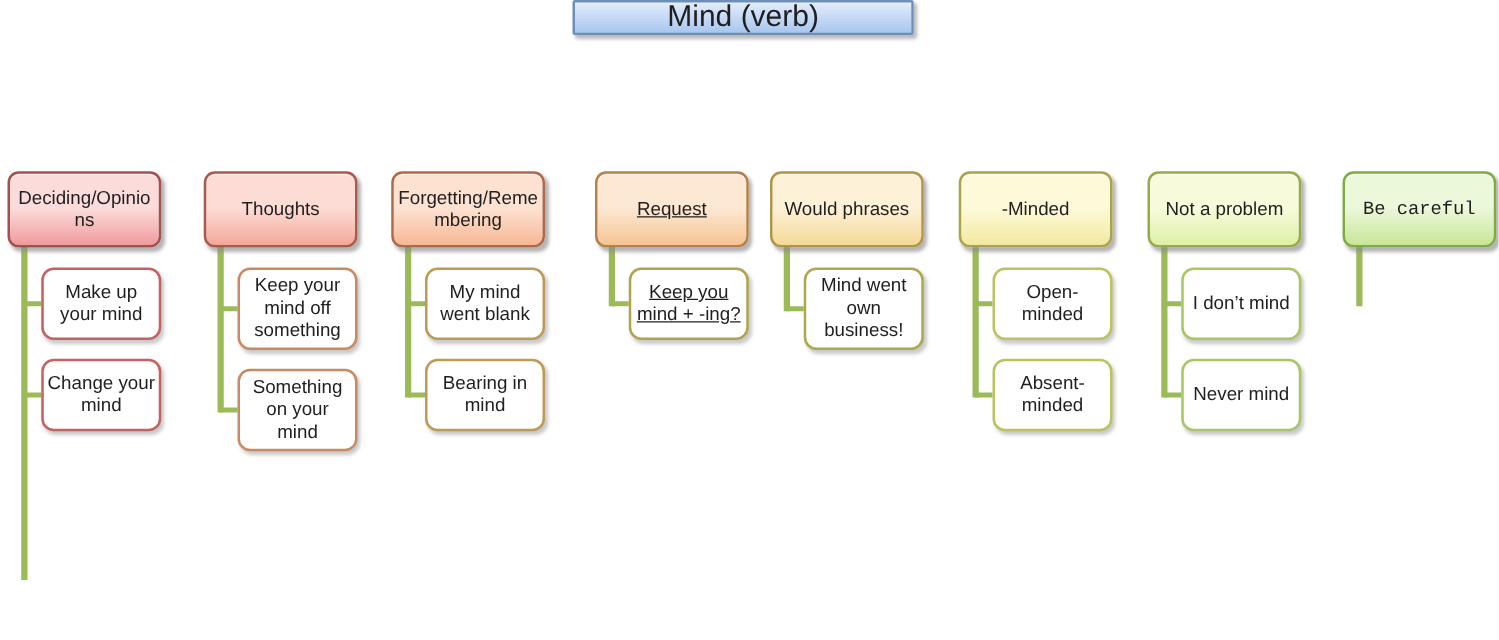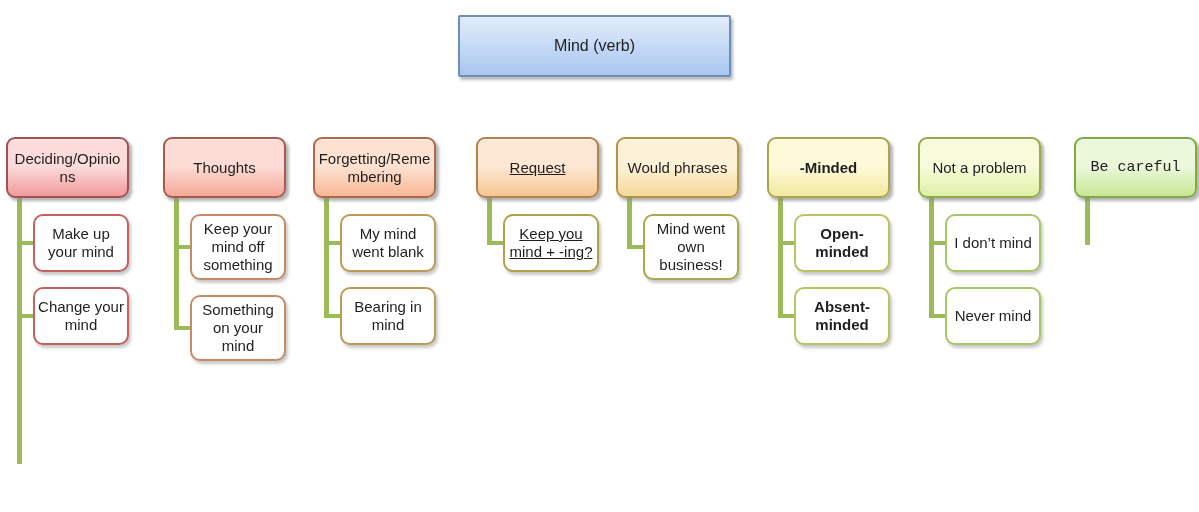--- a/index.html
+++ b/index.html
@@ -1,25 +1,25 @@
 <!DOCTYPE html>
 <html><head>
 <meta charset="utf-8">
 <style>
   html,body{margin:0;padding:0;background:#ffffff;}
   .canvas{
     position:relative;width:1199px;height:512px;overflow:hidden;background:#ffffff;
     font-family:"Liberation Sans",sans-serif;color:#1f1f1f;
   }
   .title-box{
-    position:absolute;left:458px;top:15px;width:273px;height:62px;box-sizing:border-box;
+    position:absolute;left:458px;top:0;width:273px;height:28px;box-sizing:border-box;
     border:2px solid var(--tbord);border-radius:2px;
     background:linear-gradient(to bottom,var(--ttop) 0%,var(--tbot) 100%);
     display:flex;align-items:center;justify-content:center;
-    font-size:16px;box-shadow:2px 3px 3px rgba(140,140,140,.6);
+    font-size:24px;box-shadow:2px 3px 3px rgba(140,140,140,.6);
   }
   .column{position:absolute;top:137px;width:123px;}
   .parent-box{
     position:relative;z-index:2;height:61px;box-sizing:border-box;border-radius:9px;
     border:2px solid var(--bord);
     background:linear-gradient(to bottom,var(--gtop) 0%,var(--gmid) 48%,var(--gbot) 100%);
     box-shadow:2.5px 3px 3px rgba(140,140,140,.65), inset 0 1px 0 rgba(255,255,255,.55);
     display:flex;align-items:center;justify-content:center;text-align:center;
     font-size:15px;line-height:18px;padding:2px 3px;
   }
@@ -109,21 +109,21 @@
         <span class="plabel">Would phrases</span>
       </div>
       <div class="vline" style="top: 59px; height: 53px;"></div>
       <div class="children">
           <div class="child-wrap">
             <div class="child-box">Mind went own business!</div>
           </div>
         </div>
     </div>
 
-    <div class="column" style="left: 767px; font-weight: bold; --gtop: #fefad9; --gmid: #fefad9; --gbot: #f2e8a0; --bord: #a9a44b; --cbord: #bcc35e;">
+    <div class="column" style="left: 767px; --gtop: #fefad9; --gmid: #fefad9; --gbot: #f2e8a0; --bord: #a9a44b; --cbord: #bcc35e;">
       <div class="parent-box">
         <span class="plabel">-Minded</span>
       </div>
       <div class="vline" style="top: 59px; height: 122px;"></div>
       <div class="children">
           <div class="child-wrap">
             <div class="child-box">Open-minded</div>
           </div>
           <div class="child-wrap">
             <div class="child-box">Absent-minded</div>

